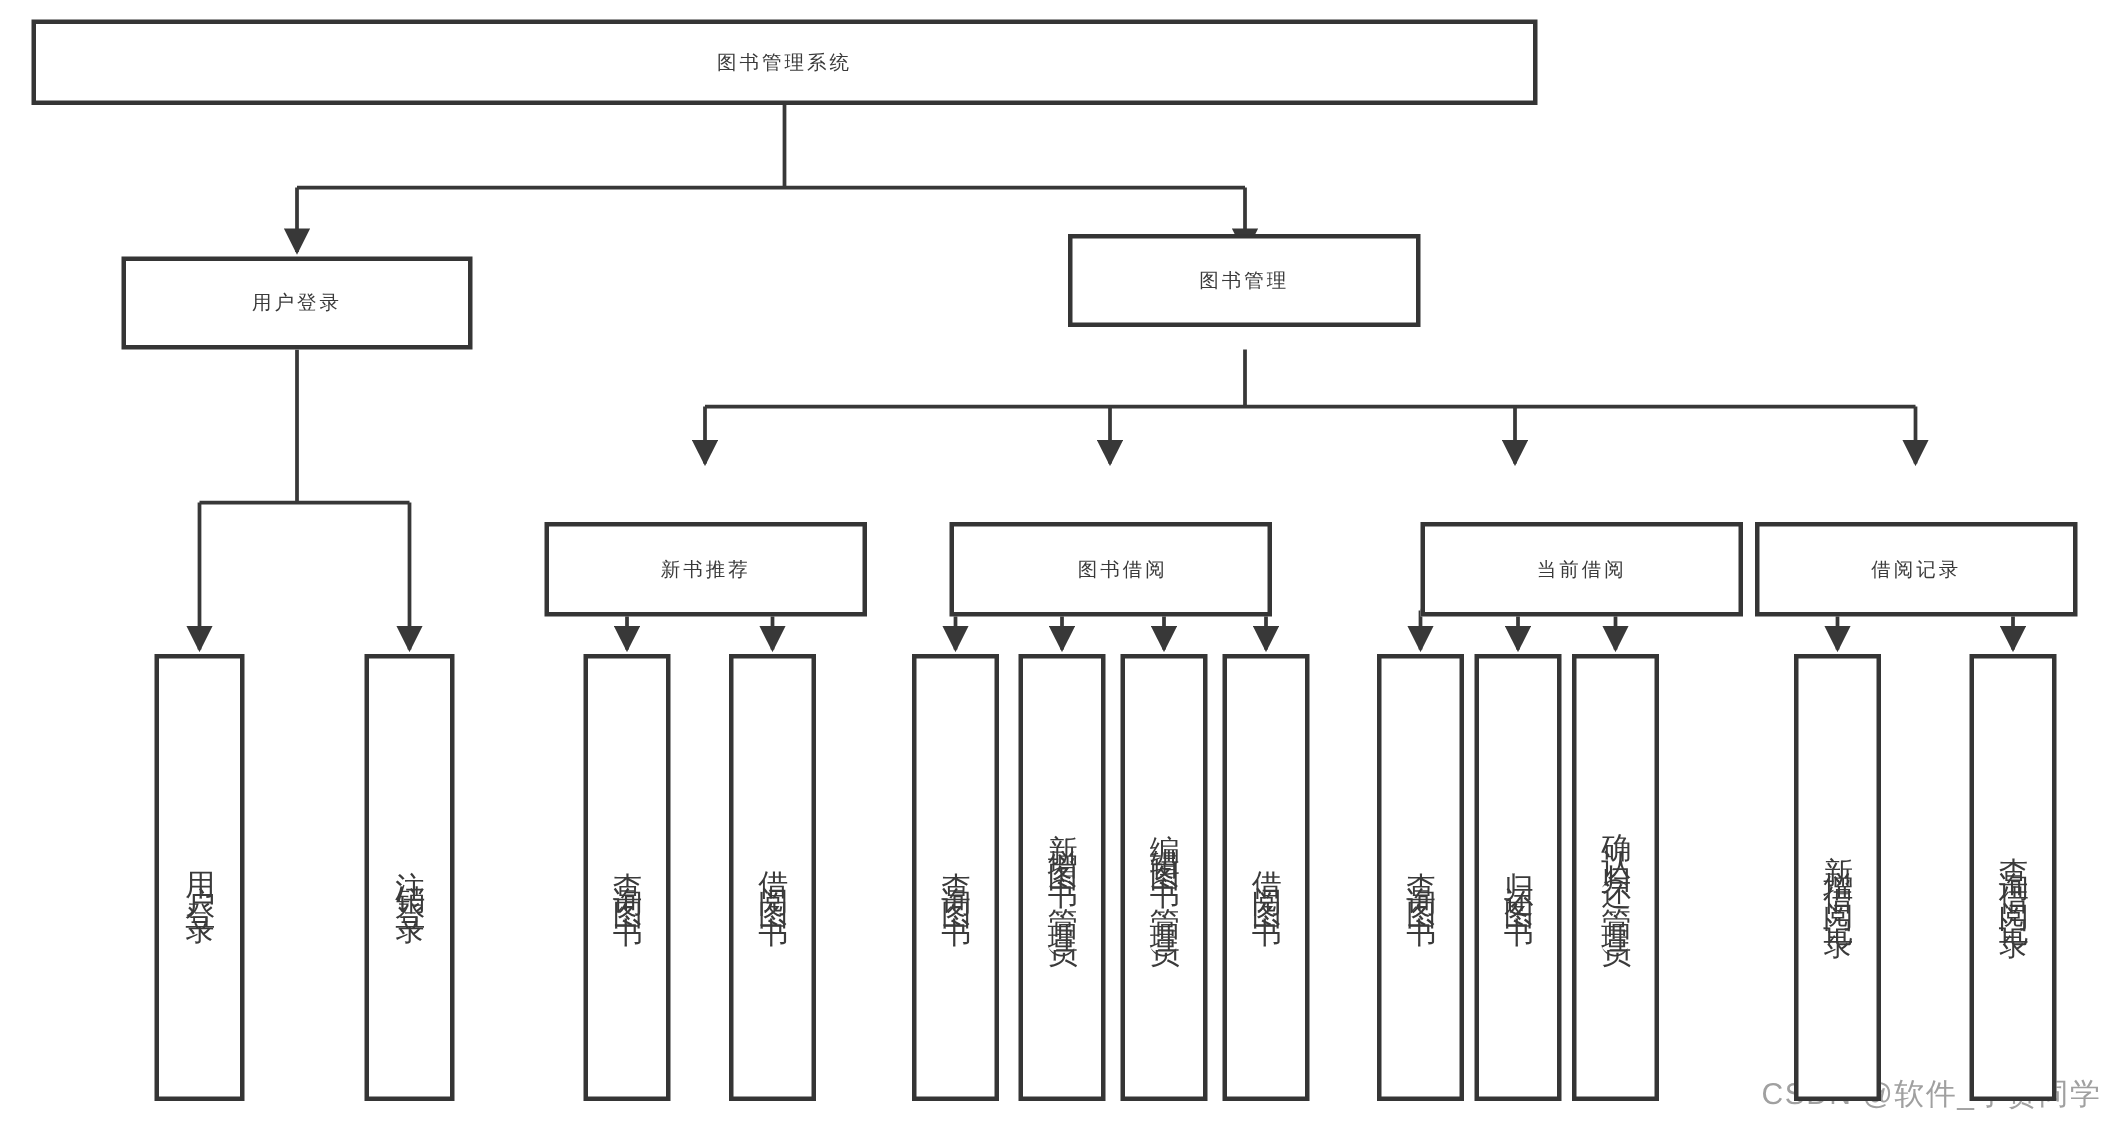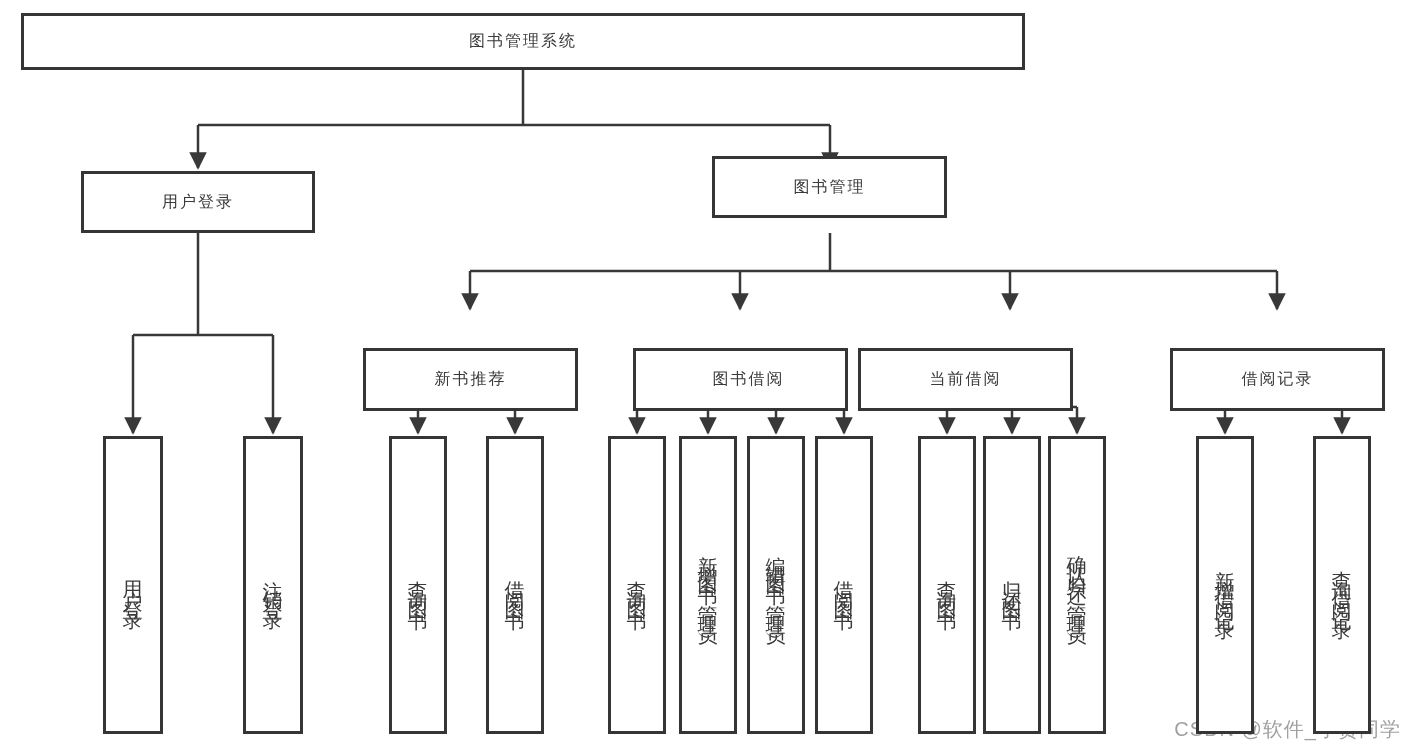--- a/index.html
+++ b/index.html
@@ -30,21 +30,21 @@
     position: absolute;
     background: #fff;
     border: 3px solid var(--border-color);
     display: flex;
     align-items: center;
     justify-content: center;
     color: var(--text-color);
     z-index: 3;
   }
   .hnode {
-    font-size: 16px;
+    font-size: 13px;
     letter-spacing: 2px;
   }
   .leaf {
     top: 436px;
     height: 298px;
     width: 58px;
   }
   .vtext {
     writing-mode: vertical-rl;
     text-orientation: mixed;
@@ -53,21 +53,21 @@
     letter-spacing: 10px;
     color: var(--text-color);
     white-space: nowrap;
   }
   .root-box   { left: 21px;  top: 13px;  width: 1004px; height: 57px; }
   .l2-a       { left: 81px;  top: 171px; width: 234px;  height: 62px; }
   .l2-b       { left: 712px; top: 156px; width: 235px;  height: 62px; }
   .l3         { top: 312px;  height: 63px; width: 215px; margin-top: 36px; }
   .l3-a { left: 363px; }
   .l3-b { left: 633px; padding-left: 16px; }
-  .l3-c { left: 858px; }
+  .l3-c { left: 947px; }
   .l3-d { left: 1170px; }
   .leaf-ul-a { left: 103px; width: 60px; }
   .leaf-ul-b { left: 243px; width: 60px; }
   .leaf-nb-a { left: 389px; }
   .leaf-nb-b { left: 486px; }
   .leaf-bb-a { left: 608px; }
   .leaf-bb-b { left: 679px; }
   .leaf-bb-c { left: 747px; }
   .leaf-bb-d { left: 815px; }
   .leaf-cb-a { left: 918px; }

